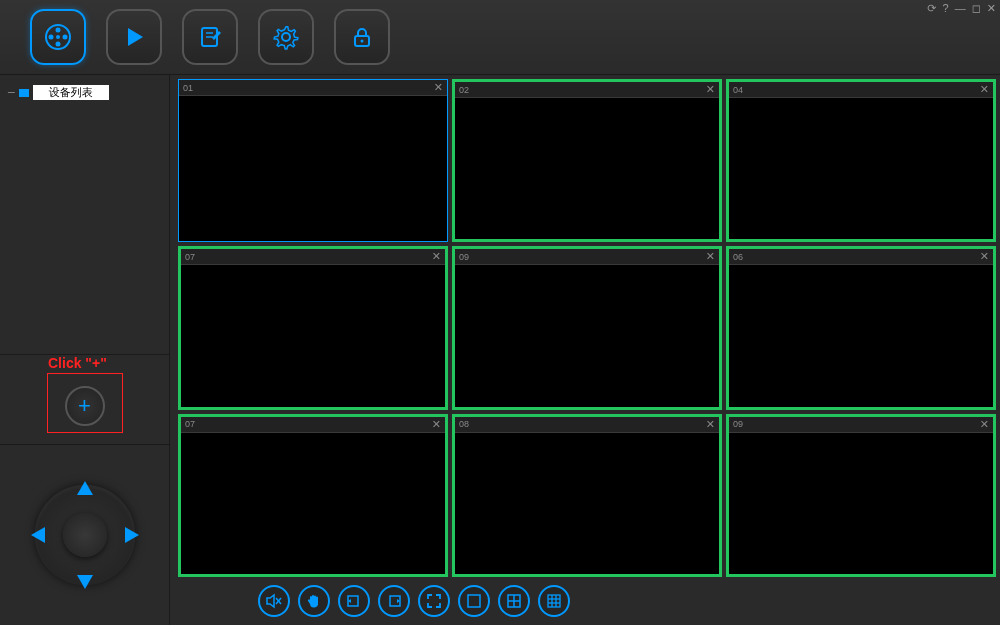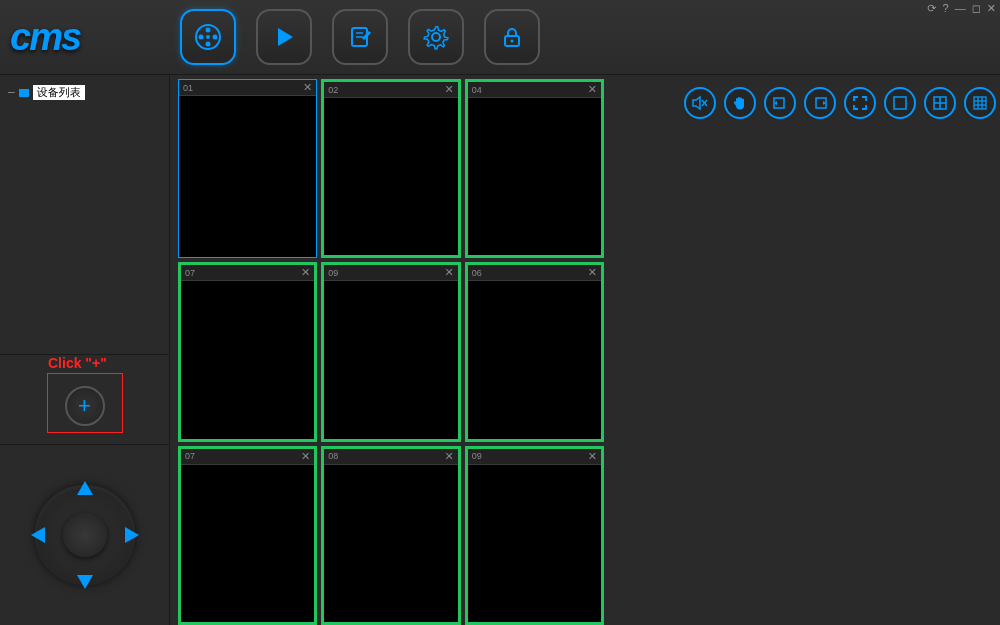--- a/index.html
+++ b/index.html
@@ -95,21 +95,21 @@
     color: #888;
     font-family: monospace;
   }
   .tree-root .node-icon {
     width: 10px; height: 8px;
     background: #0099ff;
   }
   .tree-root .node-label {
     background: #fff;
     color: #000;
-    padding: 0 4px;
+    padding: 0 16px;
     font-size: 11px;
   }
   .add-panel {
     flex: 0 0 90px;
     border-bottom: 1px solid #1a1a1a;
     display: flex;
     flex-direction: column;
     align-items: center;
     justify-content: center;
     position: relative;
@@ -176,21 +176,21 @@
   }
   .arrow.up { top: 6px; left: 52px; border-left: 8px solid transparent; border-right: 8px solid transparent; border-bottom: 14px solid #0099ff; }
   .arrow.down { bottom: 6px; left: 52px; border-left: 8px solid transparent; border-right: 8px solid transparent; border-top: 14px solid #0099ff; }
   .arrow.left { left: 6px; top: 52px; border-top: 8px solid transparent; border-bottom: 8px solid transparent; border-right: 14px solid #0099ff; }
   .arrow.right { right: 6px; top: 52px; border-top: 8px solid transparent; border-bottom: 8px solid transparent; border-left: 14px solid #0099ff; }
 
   .grid-area {
     flex: 1;
     padding: 4px 4px 0 8px;
     display: flex;
-    flex-direction: row;
+    flex-direction: column;
   }
   .video-grid {
     flex: 1;
     display: grid;
     grid-template-columns: repeat(3, 1fr);
     grid-template-rows: repeat(3, 1fr);
     gap: 4px;
   }
   .cell {
     background: #000;
@@ -234,21 +234,20 @@
     justify-content: center;
     cursor: pointer;
     color: #0099ff;
   }
   svg { display: block; }
 </style>
 </head>
 <body>
 
 <div class="header">
-  <div class="logo">cms</div>
   <div class="main-toolbar">
     <div class="tool-btn active">
       <svg width="30" height="30" viewBox="0 0 30 30">
         <circle cx="15" cy="15" r="12" fill="none" stroke="#0099ff" stroke-width="2"></circle>
         <circle cx="15" cy="8" r="2.5" fill="#0099ff"></circle>
         <circle cx="22" cy="15" r="2.5" fill="#0099ff"></circle>
         <circle cx="15" cy="22" r="2.5" fill="#0099ff"></circle>
         <circle cx="8" cy="15" r="2.5" fill="#0099ff"></circle>
         <circle cx="15" cy="15" r="2" fill="#0099ff"></circle>
       </svg>

